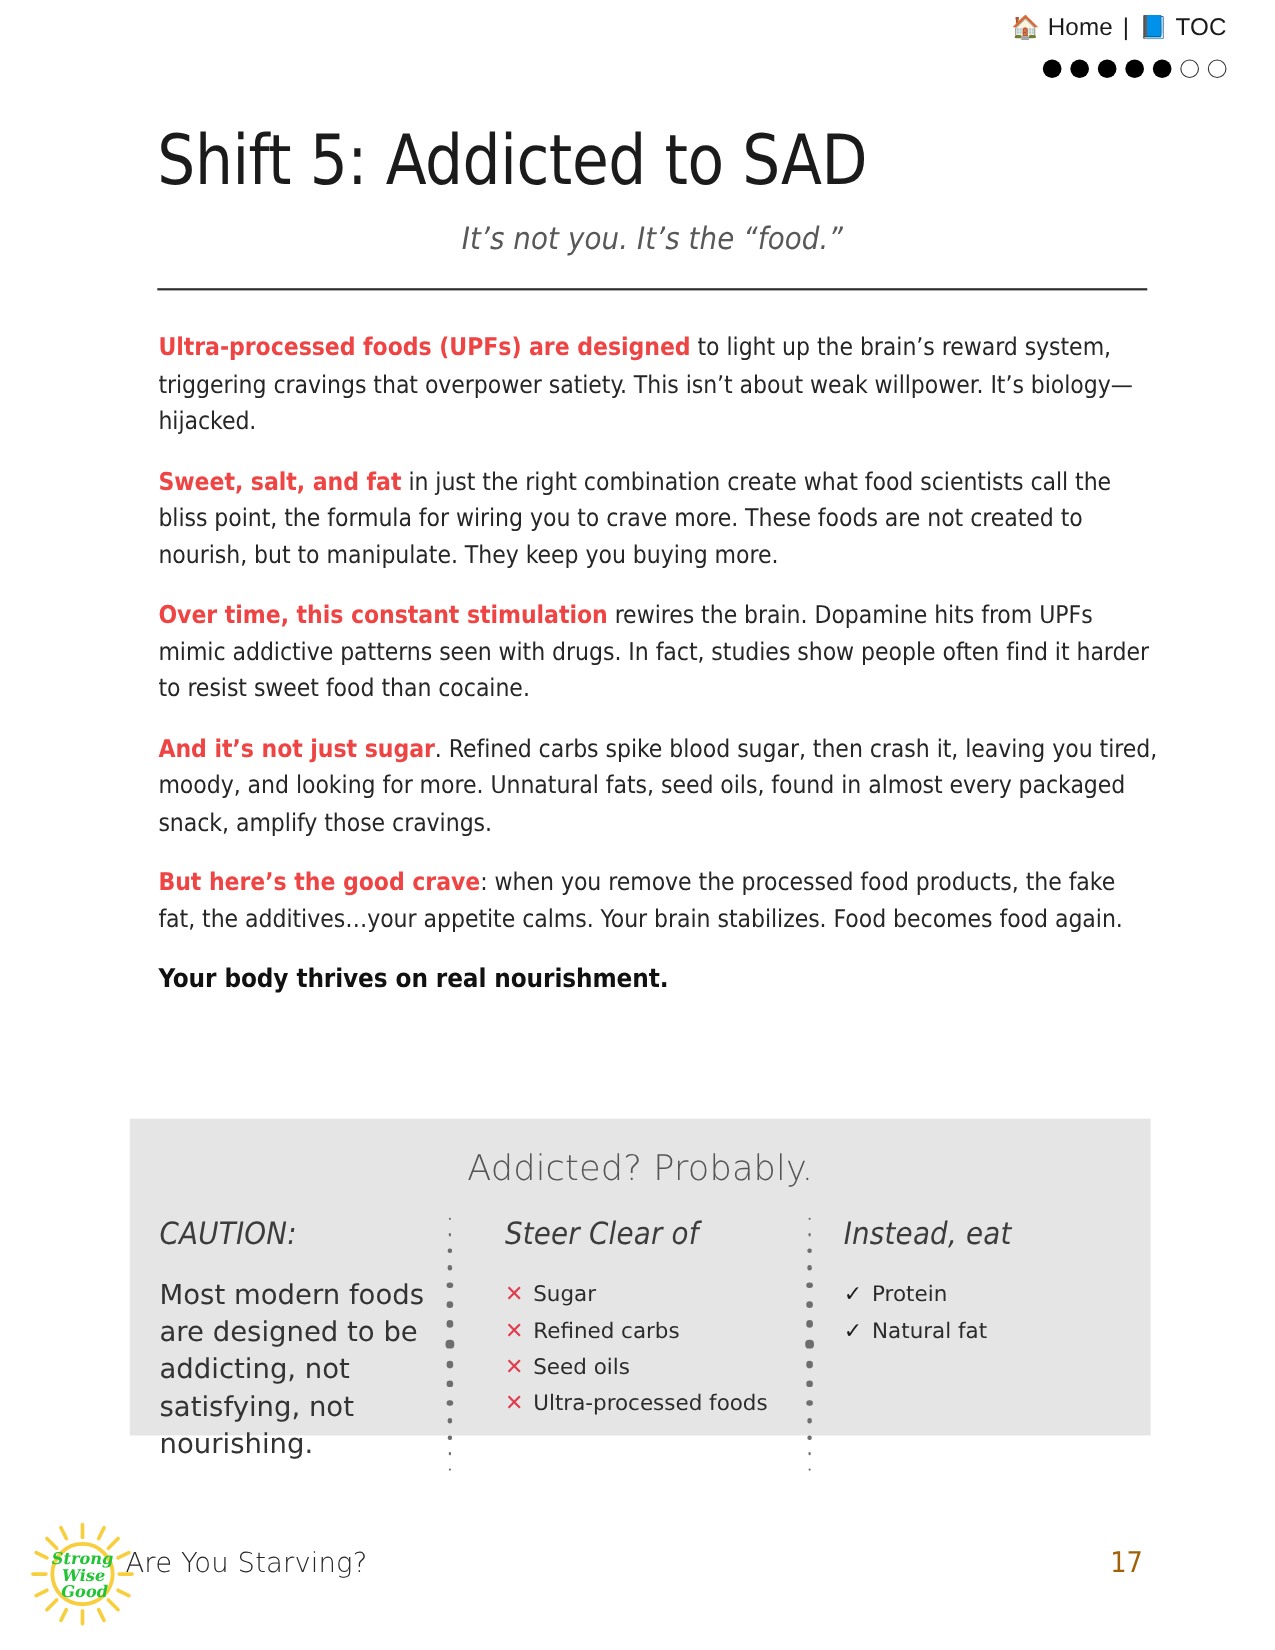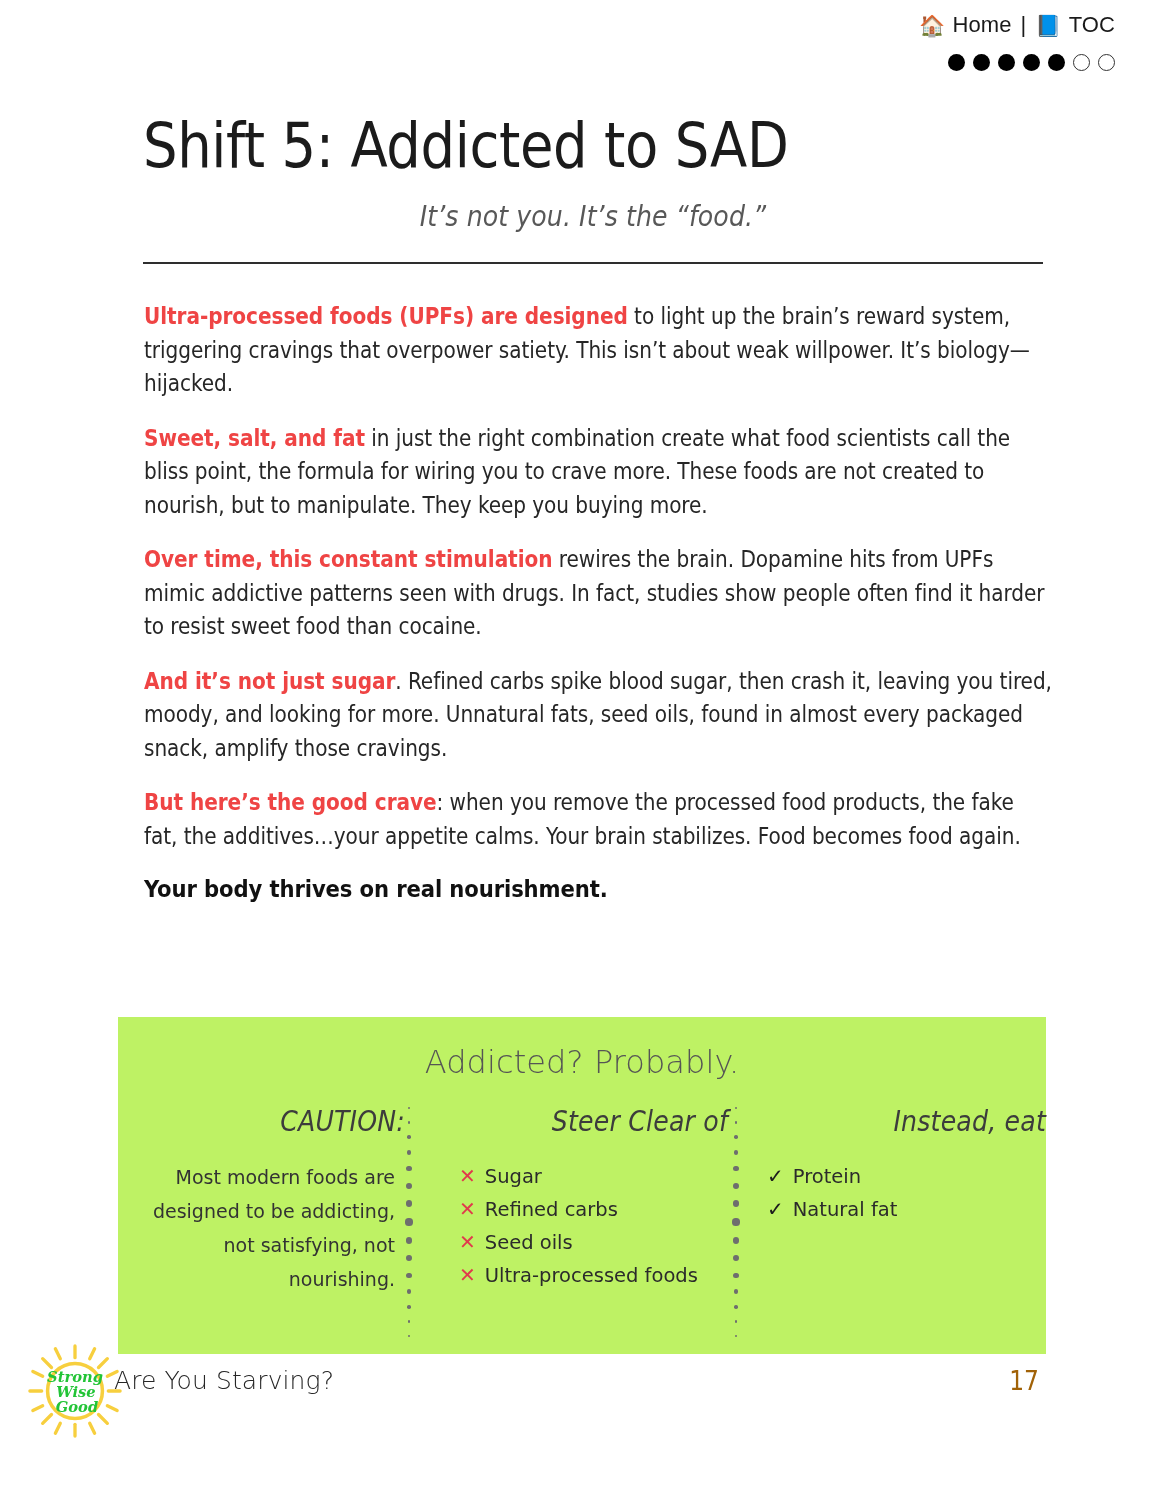--- a/index.html
+++ b/index.html
@@ -133,22 +133,22 @@
     margin-top: 22px;
     letter-spacing: -0.1px;
   }
 
   
   .callout {
     position: absolute;
     left: 118px;
     top: 1017px;
     width: 928px;
-    height: 337px;
-    background: #bef264;
+    height: 288px;
+    background: #e5e5e5;
   }
 
   .callout-title {
     position: absolute;
     top: 26px;
     left: 0;
     width: 100%;
     text-align: center;
     font-family: "DejaVu Sans", "Liberation Sans", sans-serif;
     font-weight: 300;
@@ -157,21 +157,20 @@
     letter-spacing: .1px;
   }
 
   .cols {
     position: absolute;
     top: 76px;
     left: 0;
     width: 100%;
     height: 258px;
     display: flex;
-    text-align: right;
   }
 
   .col {
     position: relative;
     padding-top: 12px;
   }
   .col-1 { width: 287px; padding-left: 27px; }
   .col-2 { width: 323px; padding-left: 30px; }
   .col-3 { width: 318px; padding-left: 27px; }
 
@@ -183,21 +182,21 @@
     color: #3c3c3c;
     letter-spacing: .2px;
     margin-bottom: 22px;
     white-space: nowrap;
   }
   .col-2 .col-head { padding-left: 24px; }
   .col-3 .col-head { padding-left: 12px; }
 
   .col-body {
     font-family: "DejaVu Sans", "Liberation Sans", sans-serif;
-    font-size: 19px;
+    font-size: 25px;
     line-height: 34px;
     color: #333333;
     width: 250px;
   }
 
   ul.marklist { list-style: none; }
   ul.marklist li {
     display: flex;
     align-items: baseline;
     gap: 9px;
@@ -237,21 +236,21 @@
     background: #6e6e6e;
     border-radius: 50%;
   }
   .div-1 { left: 285px; }
   .div-2 { left: 612px; }
 
   
   .footer {
     position: absolute;
     left: 0;
-    top: 1342px;
+    top: 1382px;
     width: 1083px;
     height: 110px;
   }
   .logo {
     position: absolute;
     left: 26px;
     top: 0px;
     width: 98px;
     height: 98px;
   }

